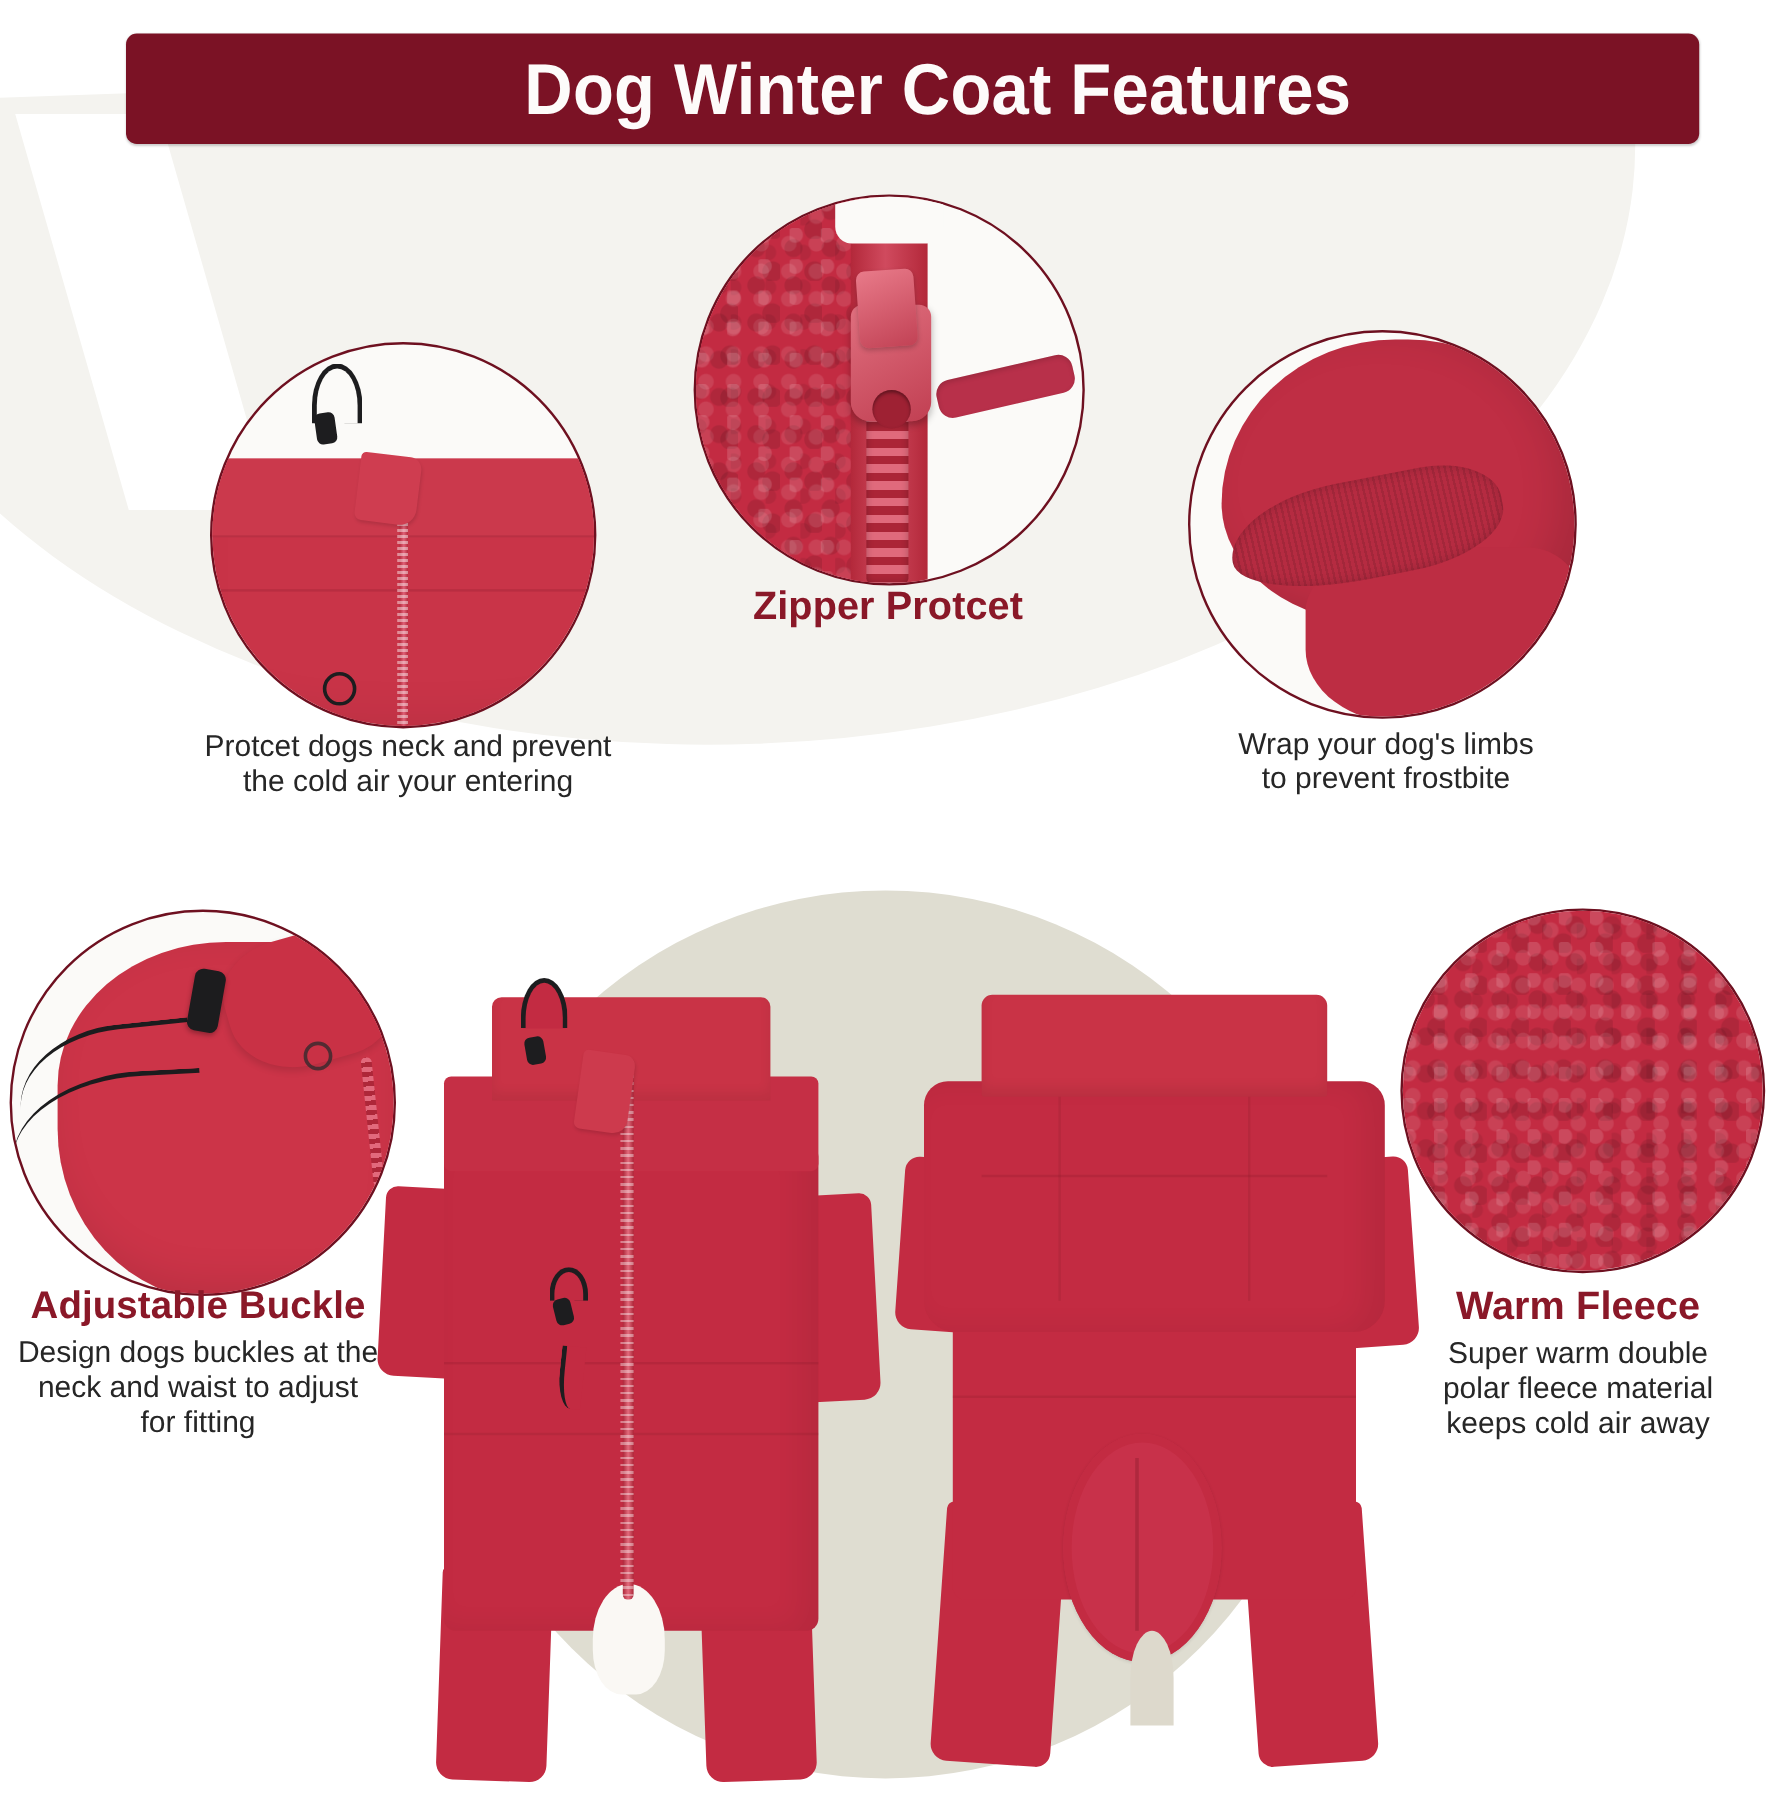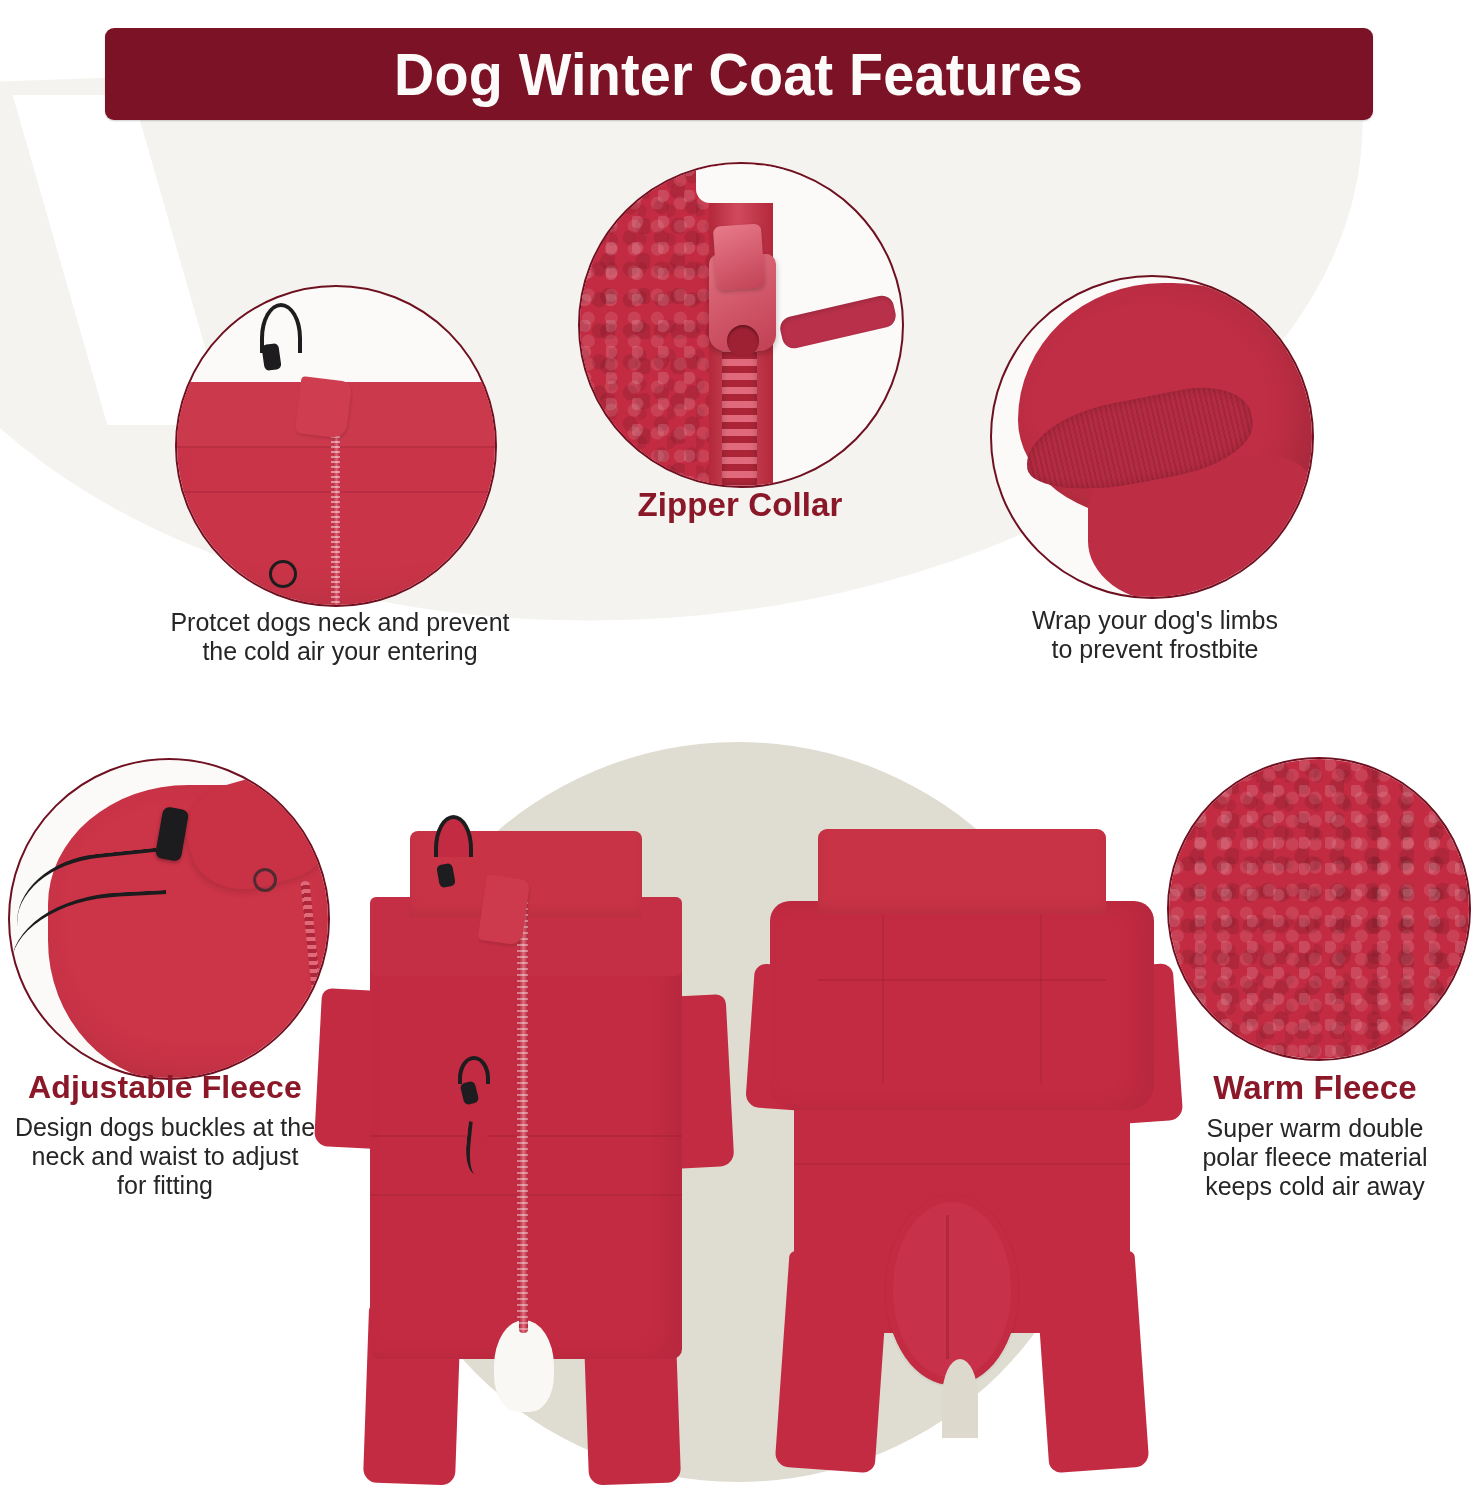--- a/index.html
+++ b/index.html
@@ -32,20 +32,21 @@
     z-index:0;
   }
 
   
   .title-banner{
     position:absolute;left:105px;top:28px;width:1268px;height:92px;
     background:#7b1225;border-radius:9px;
     display:flex;align-items:center;justify-content:center;
     z-index:6;
     box-shadow:0 1px 2px rgba(0,0,0,.2);
+    padding-left:43px;
   }
   .title-banner .title-text{
     color:#fdfbfa;
     font-size:60px;
     font-weight:bold;
     letter-spacing:.2px;
     font-family:"Liberation Sans Narrow","Liberation Sans",sans-serif;
     transform:scaleX(.93);
     white-space:nowrap;
   }
@@ -414,21 +415,21 @@
     <div class="fleece right-panel"></div>
     <div class="notch"></div>
     <div class="tape"></div>
     <div class="teeth"></div>
     <div class="ridge"></div>
     <div class="slider-body"></div>
     <div class="slider-pull"></div>
     <div class="slider-hole"></div>
   </div>
   <div class="caption" id="cap-zipper">
-    <p class="h">Zipper Collar</p>
+    <p class="h">Zipper Protcet</p>
   </div>
 
   <div class="circle" id="c-cuff">
     <div class="sleeve tex"></div>
     <div class="lower tex"></div>
     <div class="band">
       <div class="band-rib"></div>
     </div>
   </div>
   <div class="caption" id="cap-cuff">
@@ -439,21 +440,21 @@
   <div class="circle" id="c-buckle">
     <div class="gather tex"></div>
     <div class="fold"></div>
     <div class="zip-side"></div>
     <div class="ring"></div>
     <div class="cord-a"></div>
     <div class="cord-b"></div>
     <div class="cordlock"></div>
   </div>
   <div class="caption" id="cap-buckle">
-    <p class="h">Adjustable Fleece</p>
+    <p class="h">Adjustable Buckle</p>
     <p class="p">Design dogs buckles at the
 neck and waist to adjust
 for fitting</p>
   </div>
 
   <div class="circle" id="c-fleece">
     <div class="fleece"></div>
   </div>
   <div class="caption" id="cap-fleece">
     <p class="h">Warm Fleece</p>

